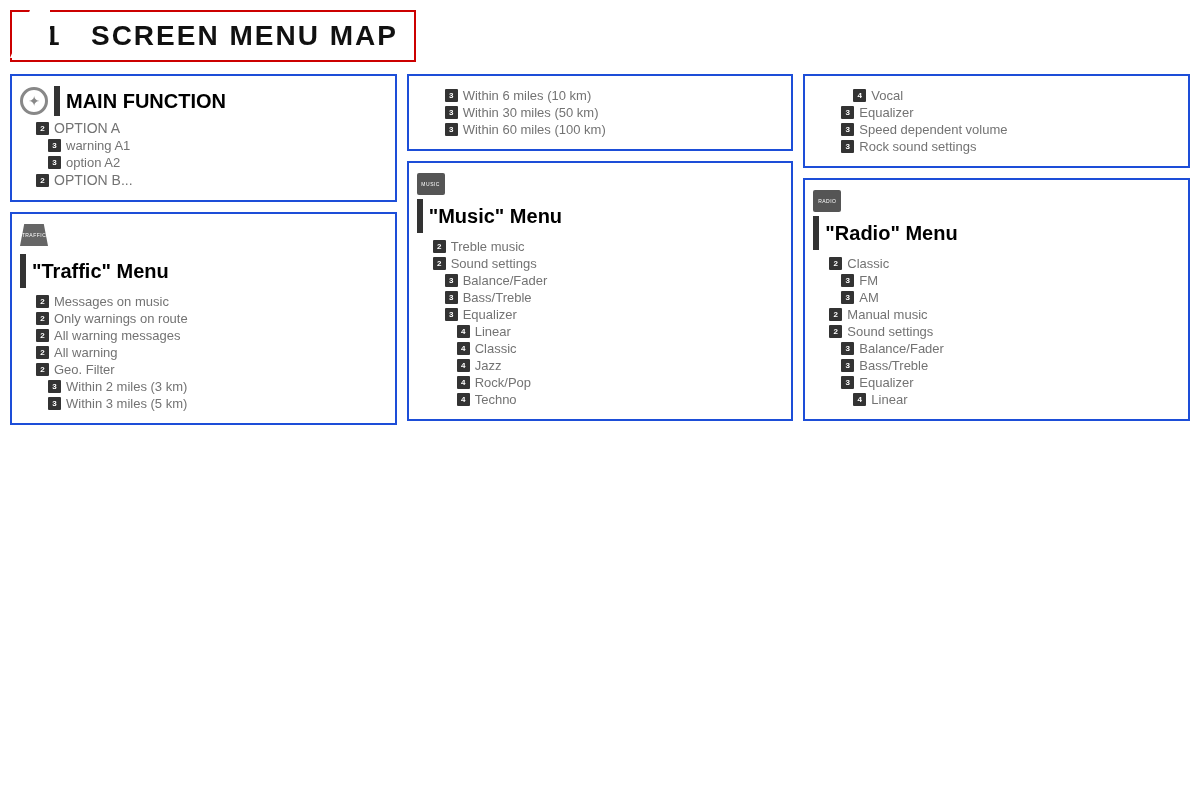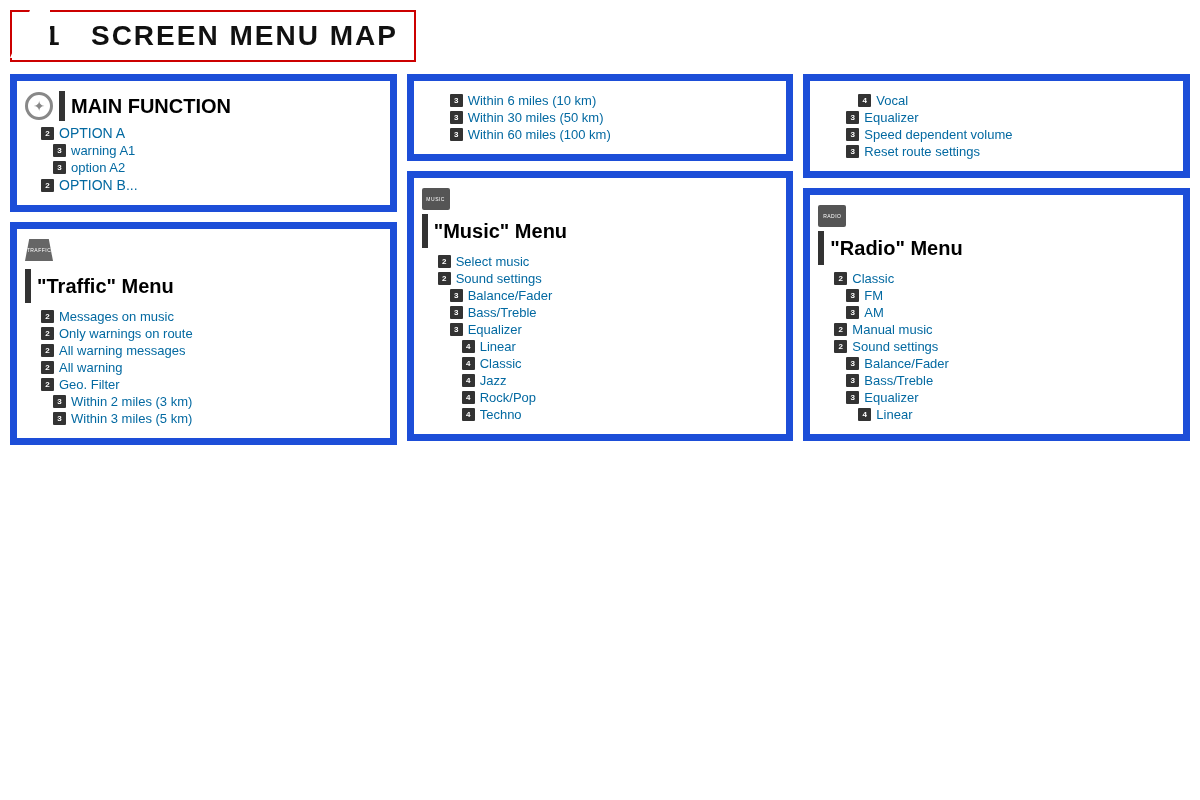--- a/index.html
+++ b/index.html
@@ -41,21 +41,21 @@
     }
 
     .col {
       flex: 1;
       display: flex;
       flex-direction: column;
       gap: 10px;
     }
 
     .menu-box {
-      border: 7px solid #1d4ed8;
+      border: 2px solid #1d4ed8;
       padding: 10px 10px 10px 8px;
       position: relative;
     }
 
     .menu-icon {
       display: inline-block;
       width: 28px;
       height: 22px;
       background: #555;
       margin-right: 6px;
@@ -146,21 +146,21 @@
       display: flex;
       align-items: center;
       justify-content: center;
       border-radius: 1px;
       margin-right: 5px;
       flex-shrink: 0;
     }
 
     .item-text {
       font-size: 13px;
-      color: #0369a1;
+      color: #737373;
     }
 
     .item-text.bold {
       font-weight: normal;
       font-size: 14px;
     }
 
     .indent-2 { margin-left: 12px; }
     .indent-3 { margin-left: 24px; }
     .indent-4 { margin-left: 36px; }
@@ -271,21 +271,21 @@
       <div style="display:flex;align-items:center;margin-bottom:4px;">
         <span class="menu-icon menu-icon-music"></span>
       </div>
       <div style="display:flex;align-items:center;margin-bottom:6px;">
         <span style="width:6px;height:34px;background:#333;margin-right:6px;"></span>
         <span class="menu-title">"Music" Menu</span>
       </div>
 
       <div class="item-row indent-2">
         <span class="num-badge">2</span>
-        <span class="item-text">Select music</span>
+        <span class="item-text">Treble music</span>
       </div>
       <div class="item-row indent-2">
         <span class="num-badge">2</span>
         <span class="item-text">Sound settings</span>
       </div>
       <div class="item-row indent-3">
         <span class="num-badge">3</span>
         <span class="item-text">Balance/Fader</span>
       </div>
       <div class="item-row indent-3">
@@ -329,21 +329,21 @@
       <div class="item-row indent-3">
         <span class="num-badge">3</span>
         <span class="item-text">Equalizer</span>
       </div>
       <div class="item-row indent-3">
         <span class="num-badge">3</span>
         <span class="item-text">Speed dependent volume</span>
       </div>
       <div class="item-row indent-3">
         <span class="num-badge">3</span>
-        <span class="item-text">Reset route settings</span>
+        <span class="item-text">Rock sound settings</span>
       </div>
     </div>
 
     <div class="menu-box">
       <div style="display:flex;align-items:center;margin-bottom:4px;">
         <span class="menu-icon menu-icon-radio"></span>
       </div>
       <div style="display:flex;align-items:center;margin-bottom:6px;">
         <span style="width:6px;height:34px;background:#333;margin-right:6px;"></span>
         <span class="menu-title">"Radio" Menu</span>

